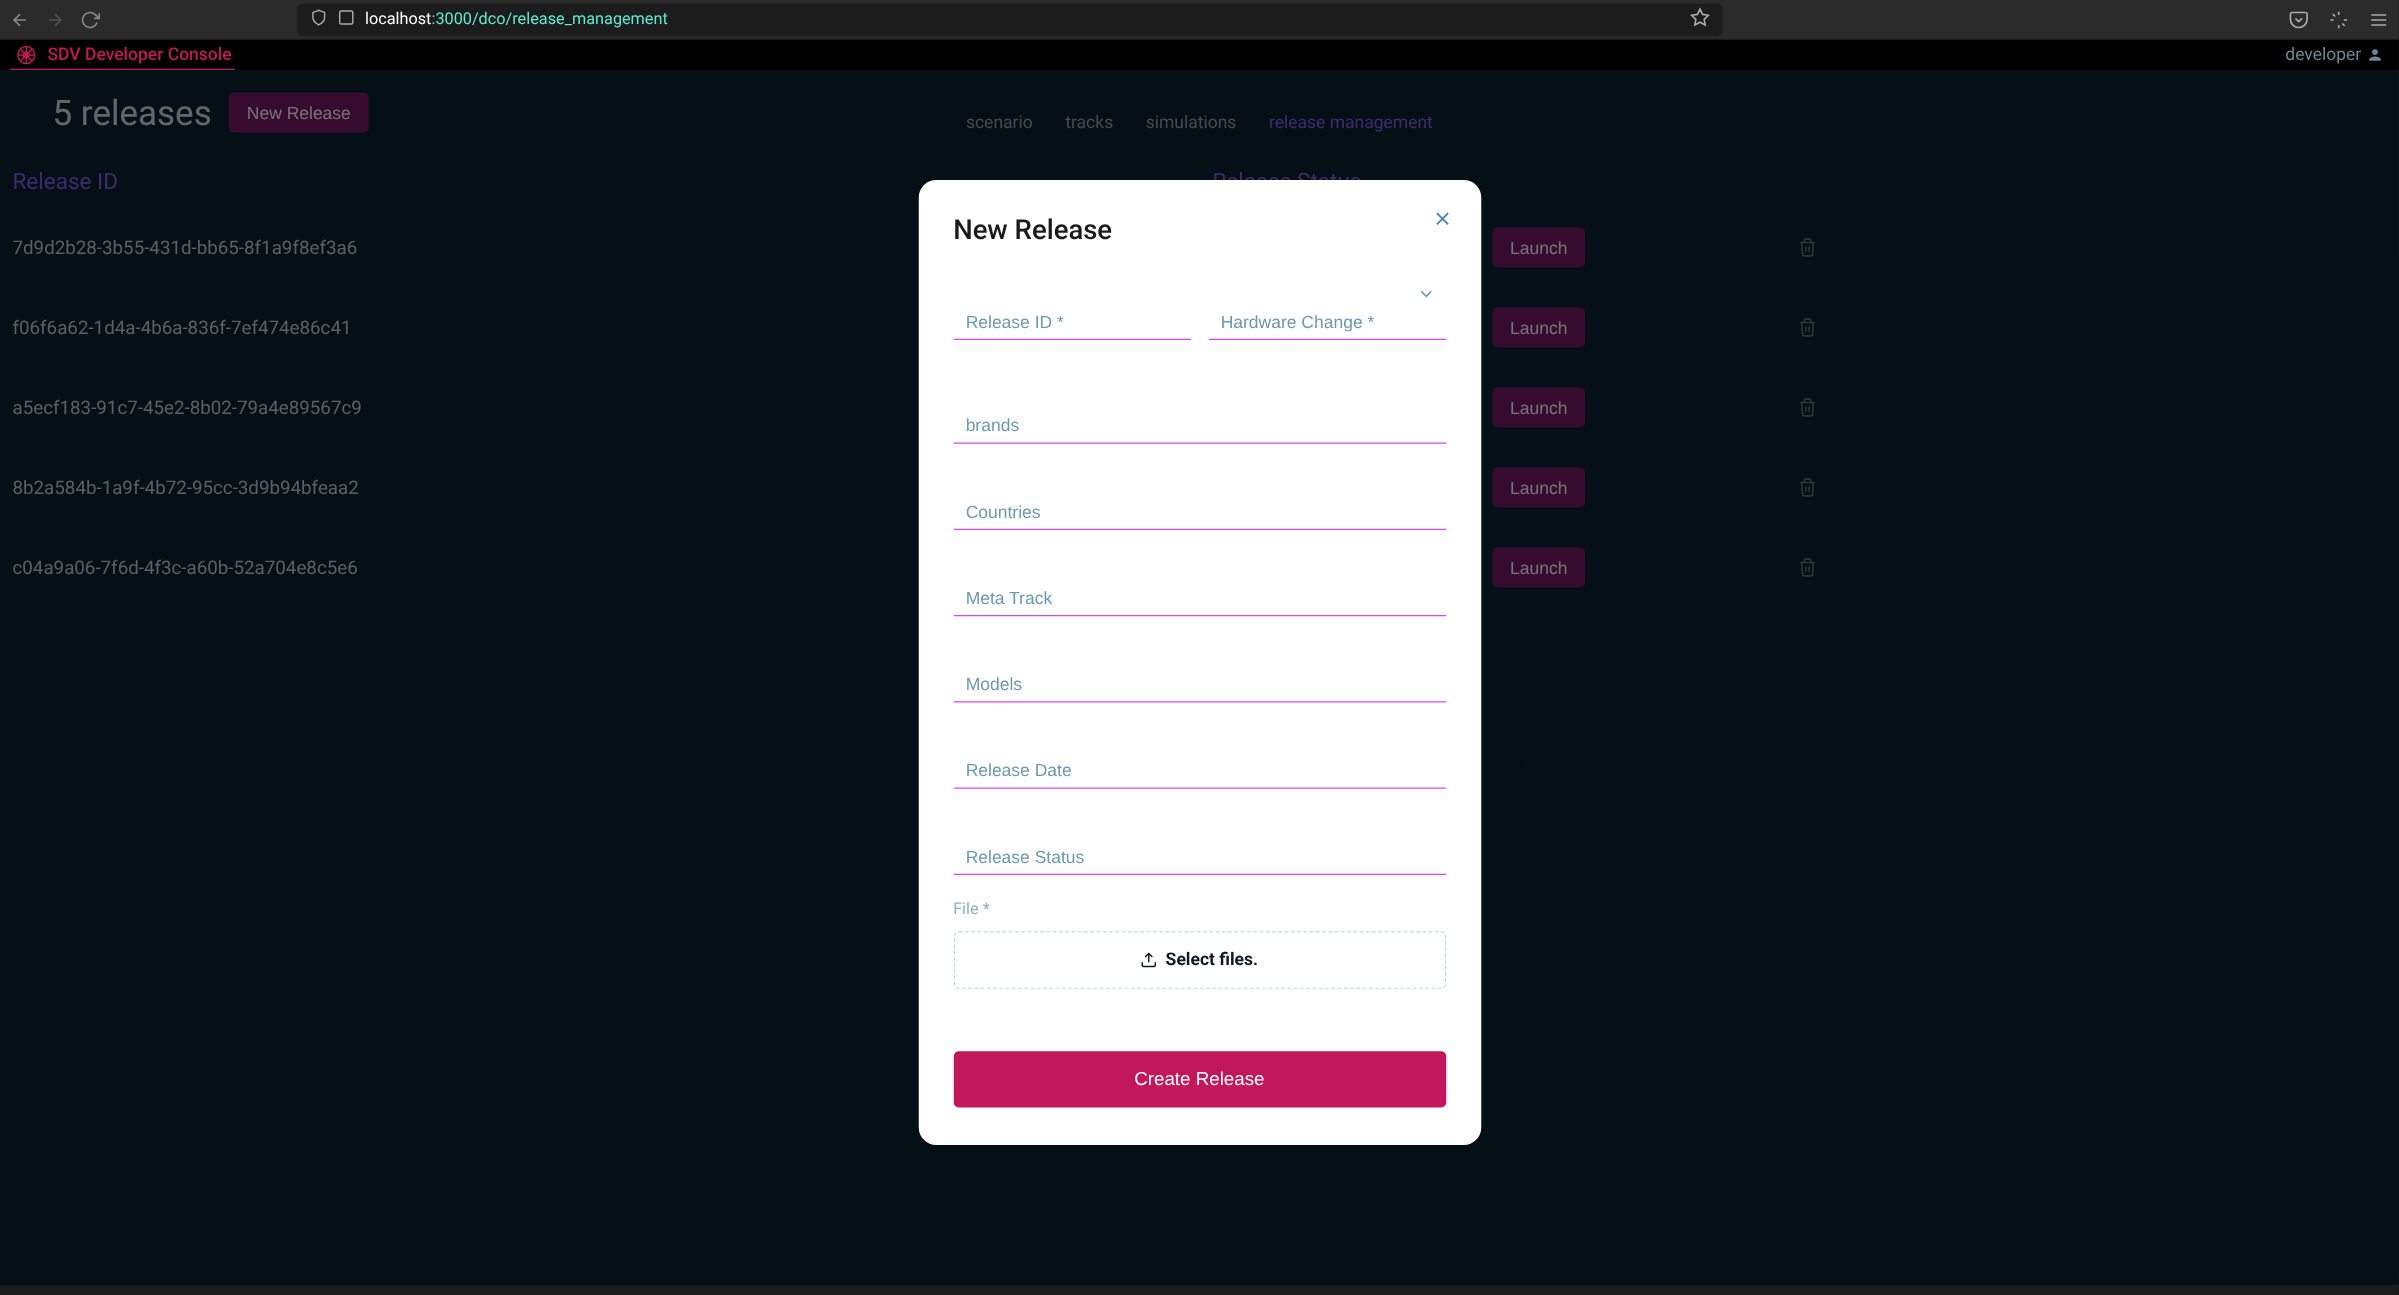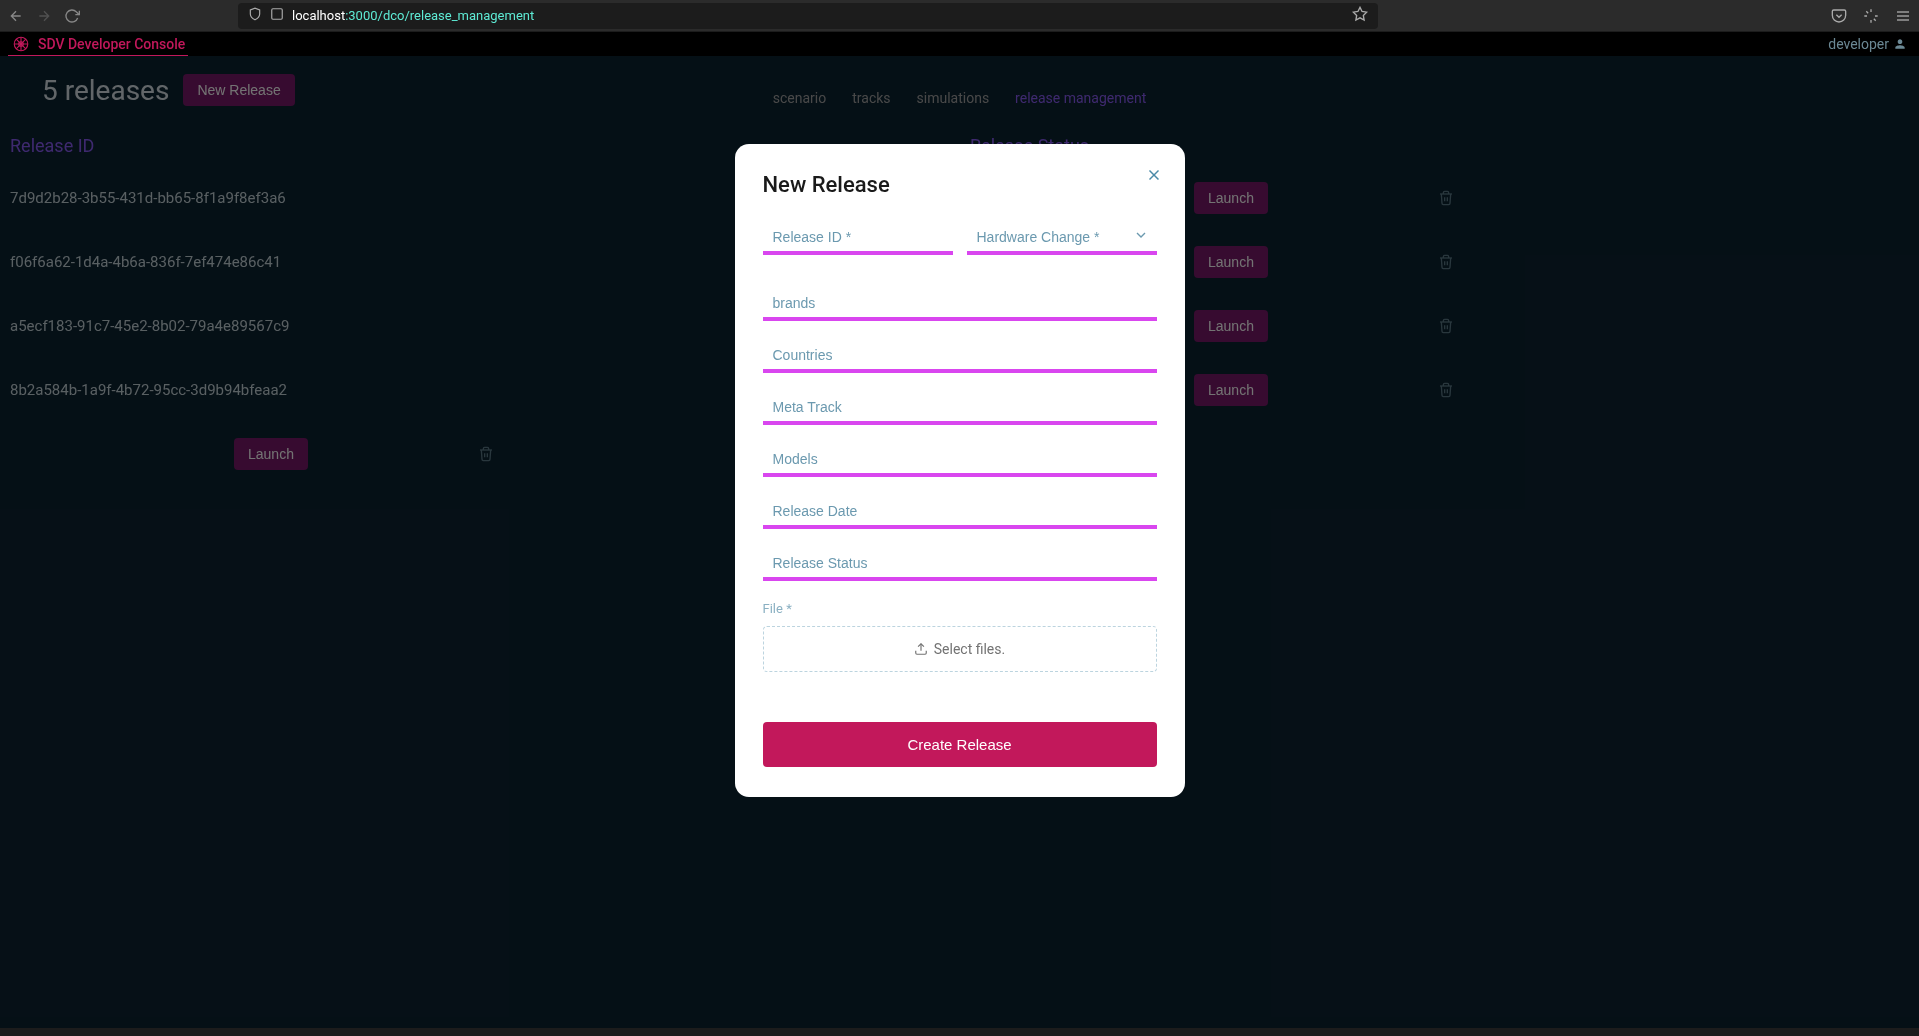--- a/index.html
+++ b/index.html
@@ -49,29 +49,29 @@
     .trash-icon { color: #5c7a88; cursor: pointer; display:flex;}
 
     
     .modal-overlay { position: absolute; inset: 0; background: rgba(0,0,0,0.55); display: flex; align-items: flex-start; justify-content: center; padding-top: 88px; }
     .modal { width: 450px; background: #fff; border-radius: 14px; padding: 28px 28px 30px 28px; position: relative; }
     .modal-title { font-size: 22px; color: #1a1a1a; font-weight: 500; margin-bottom: 24px; }
     .modal-close { position: absolute; top: 22px; right: 22px; color: #4a8aa8; cursor: pointer; font-size: 18px; background: none; border: none; }
 
     .form-row-2 { display: flex; gap: 14px; margin-bottom: 32px; }
     .form-field { flex: 1; position: relative; }
-    .form-input { width: 100%; border: none; border-bottom: 4px solid #d946ef; padding: 8px 0 6px 10px; font-size: 14px; background: transparent; color: #333; outline: none; }
+    .form-input { width: 100%; border: none; border-bottom: 1px solid #d946ef; padding: 8px 0 6px 10px; font-size: 14px; background: transparent; color: #333; outline: none; margin-top: 20px; }
     .form-input::placeholder { color: #6b99af; }
     .select-chevron { position: absolute; right: 8px; top: 6px; color: #6b99af; pointer-events: none; }
     
     .form-single { margin-bottom: 18px; }
     .form-single .form-input { padding-left: 10px; }
 
     .file-label { font-size: 13px; color: #8ab0c2; margin: 20px 0 10px 0; }
-    .file-drop { border: 1px dashed #bcd4df; border-radius: 4px; padding: 14px; text-align: center; color: #737373; font-size: 14px; cursor: pointer; display: flex; align-items: center; justify-content: center; gap: 6px; }
+    .file-drop { border: 1px dashed #bcd4df; border-radius: 4px; padding: 14px; text-align: center; color: #0f172a; font-size: 14px; cursor: pointer; display: flex; align-items: center; justify-content: center; gap: 6px; font-weight: bold; }
     .upload-icon { display: inline-flex; }
 
     .create-btn { width: 100%; background: #c2185b; color: #fff; border: none; padding: 14px; font-size: 15px; border-radius: 4px; cursor: pointer; margin-top: 50px; }
   </style>
 </head>
 <body>
 
 <div class="browser-chrome">
   <div class="nav-arrows">
     <span class="nav-icon">
@@ -224,20 +224,21 @@
               <svg width="16" height="16" viewBox="0 0 24 24" fill="none" stroke="currentColor" stroke-width="2">
                 <polyline points="3 6 5 6 21 6"></polyline>
                 <path d="M19 6l-1 14a2 2 0 0 1-2 2H8a2 2 0 0 1-2-2L5 6"></path>
                 <path d="M10 11v6M14 11v6"></path>
                 <path d="M8 6V4a2 2 0 0 1 2-2h4a2 2 0 0 1 2 2v2"></path>
               </svg>
             </span>
           </div>
         </div>
         <div class="release-row">
+          <div class="rid">c04a9a06-7f6d-4f3c-a60b-52a704e8c5e6</div>
           <div class="rstatus"></div>
           <div class="ractions">
             <button class="launch-btn">Launch</button>
             <span class="trash-icon">
               <svg width="16" height="16" viewBox="0 0 24 24" fill="none" stroke="currentColor" stroke-width="2">
                 <polyline points="3 6 5 6 21 6"></polyline>
                 <path d="M19 6l-1 14a2 2 0 0 1-2 2H8a2 2 0 0 1-2-2L5 6"></path>
                 <path d="M10 11v6M14 11v6"></path>
                 <path d="M8 6V4a2 2 0 0 1 2-2h4a2 2 0 0 1 2 2v2"></path>
               </svg>

